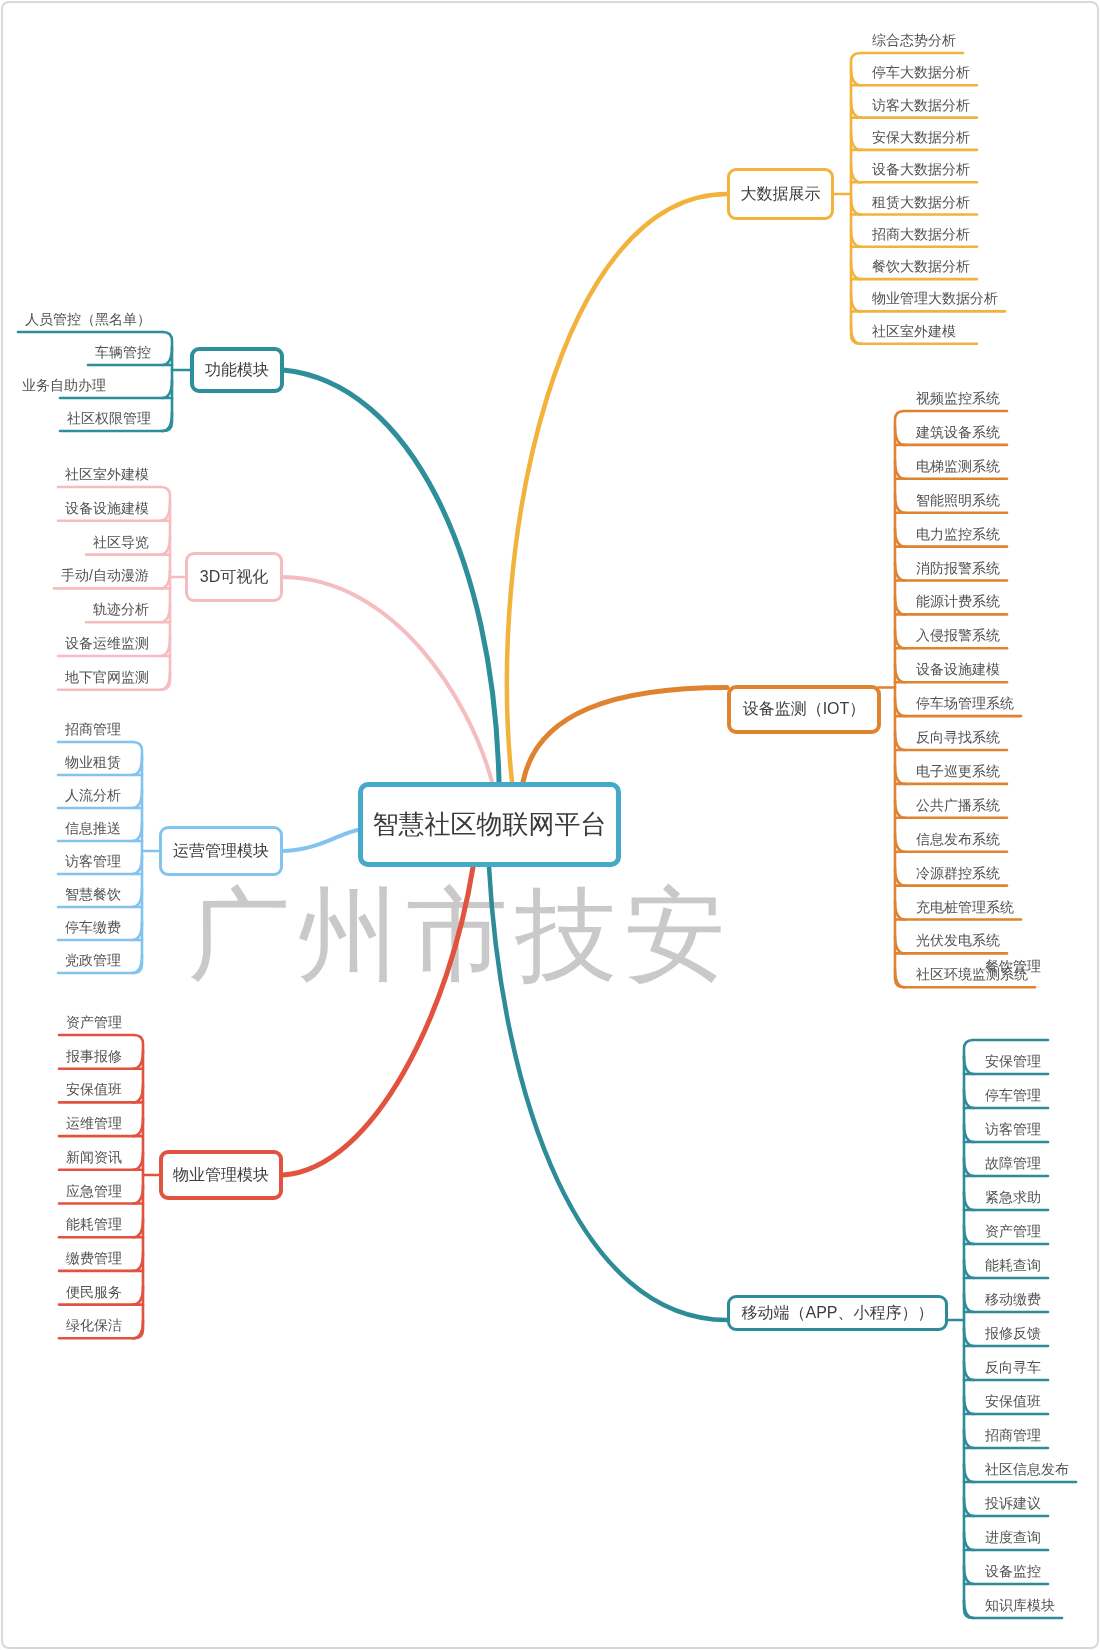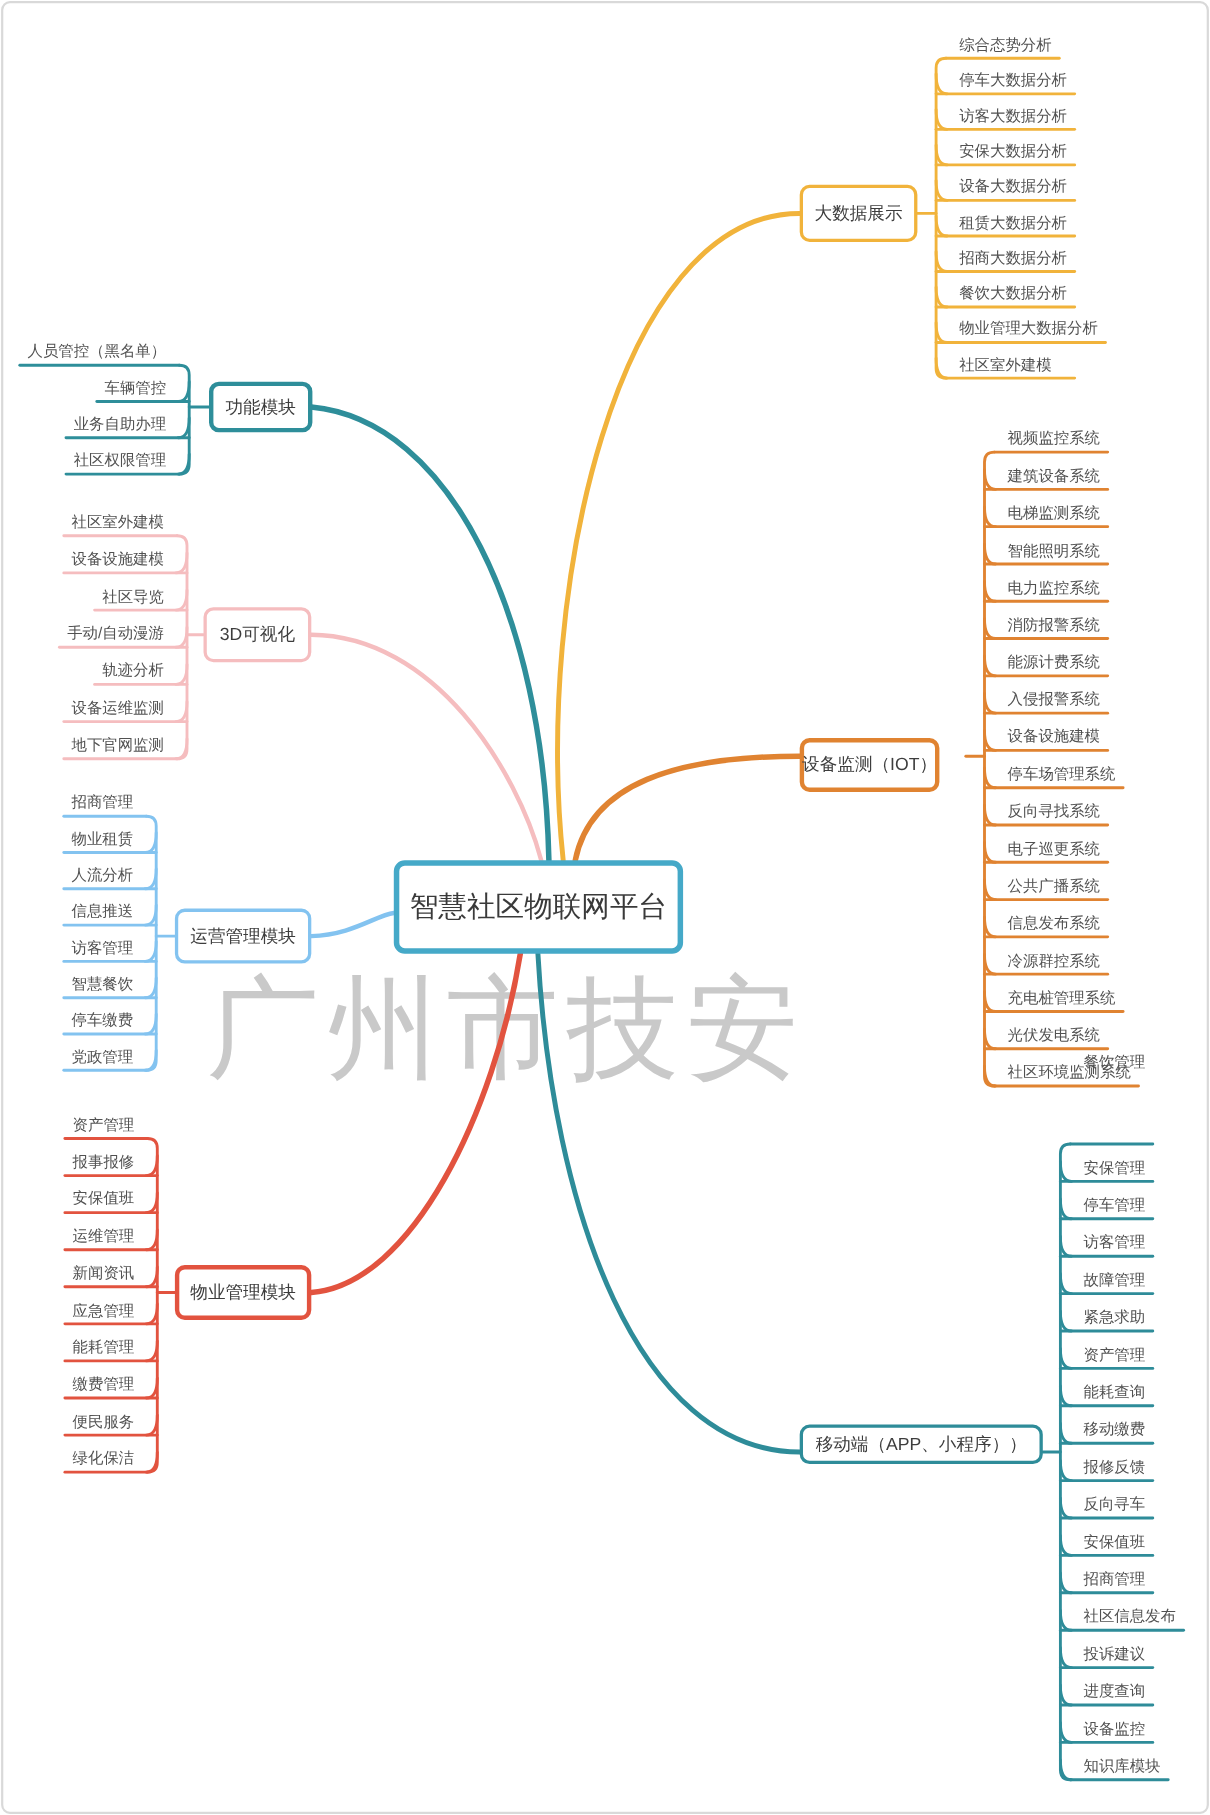--- a/index.html
+++ b/index.html
@@ -215,31 +215,31 @@
     <div class="leaf" style="top: 127.9px; left: 872px;">安保大数据分析</div>
     <div class="leaf" style="top: 160.2px; left: 872px;">设备大数据分析</div>
     <div class="leaf" style="top: 192.5px; left: 872px;">租赁大数据分析</div>
     <div class="leaf" style="top: 224.8px; left: 872px;">招商大数据分析</div>
     <div class="leaf" style="top: 257.1px; left: 872px;">餐饮大数据分析</div>
     <div class="leaf" style="top: 289.4px; left: 872px;">物业管理大数据分析</div>
     <div class="leaf" style="top: 321.7px; left: 872px;">社区室外建模</div>
     <div class="node-box" style="left: 190px; top: 347px; width: 94px; height: 46px; border-width: 4px; border-color: rgb(46, 142, 154);">功能模块</div>
     <div class="leaf" style="top: 310px; right: 949px;">人员管控（黑名单）</div>
     <div class="leaf" style="top: 343px; right: 949px;">车辆管控</div>
-    <div class="leaf" style="top: 376px; right: 949px;">业务自助办理</div>
+    <div class="leaf" style="top: 376px; right: 994px;">业务自助办理</div>
     <div class="leaf" style="top: 409px; right: 949px;">社区权限管理</div>
     <div class="node-box" style="left: 185px; top: 552px; width: 98px; height: 50px; border-width: 3px; border-color: rgb(245, 189, 191);">3D可视化</div>
     <div class="leaf" style="top: 465px; right: 951px;">社区室外建模</div>
     <div class="leaf" style="top: 498.8px; right: 951px;">设备设施建模</div>
     <div class="leaf" style="top: 532.6px; right: 951px;">社区导览</div>
     <div class="leaf" style="top: 566.4px; right: 951px;">手动/自动漫游</div>
     <div class="leaf" style="top: 600.2px; right: 951px;">轨迹分析</div>
     <div class="leaf" style="top: 634px; right: 951px;">设备运维监测</div>
     <div class="leaf" style="top: 667.8px; right: 951px;">地下官网监测</div>
-    <div class="node-box" style="left: 727px; top: 671px; width: 127px; height: 49px; border-width: 4px; border-color: rgb(224, 131, 49);">设备监测（IOT）</div>
+    <div class="node-box" style="left: 727px; top: 685px; width: 154px; height: 49px; border-width: 4px; border-color: rgb(224, 131, 49);">设备监测（IOT）</div>
     <div class="leaf" style="top: 389px; left: 916px;">视频监控系统</div>
     <div class="leaf" style="top: 422.9px; left: 916px;">建筑设备系统</div>
     <div class="leaf" style="top: 456.8px; left: 916px;">电梯监测系统</div>
     <div class="leaf" style="top: 490.7px; left: 916px;">智能照明系统</div>
     <div class="leaf" style="top: 524.6px; left: 916px;">电力监控系统</div>
     <div class="leaf" style="top: 558.5px; left: 916px;">消防报警系统</div>
     <div class="leaf" style="top: 592.4px; left: 916px;">能源计费系统</div>
     <div class="leaf" style="top: 626.3px; left: 916px;">入侵报警系统</div>
     <div class="leaf" style="top: 660.2px; left: 916px;">设备设施建模</div>
     <div class="leaf" style="top: 694.1px; left: 916px;">停车场管理系统</div>

